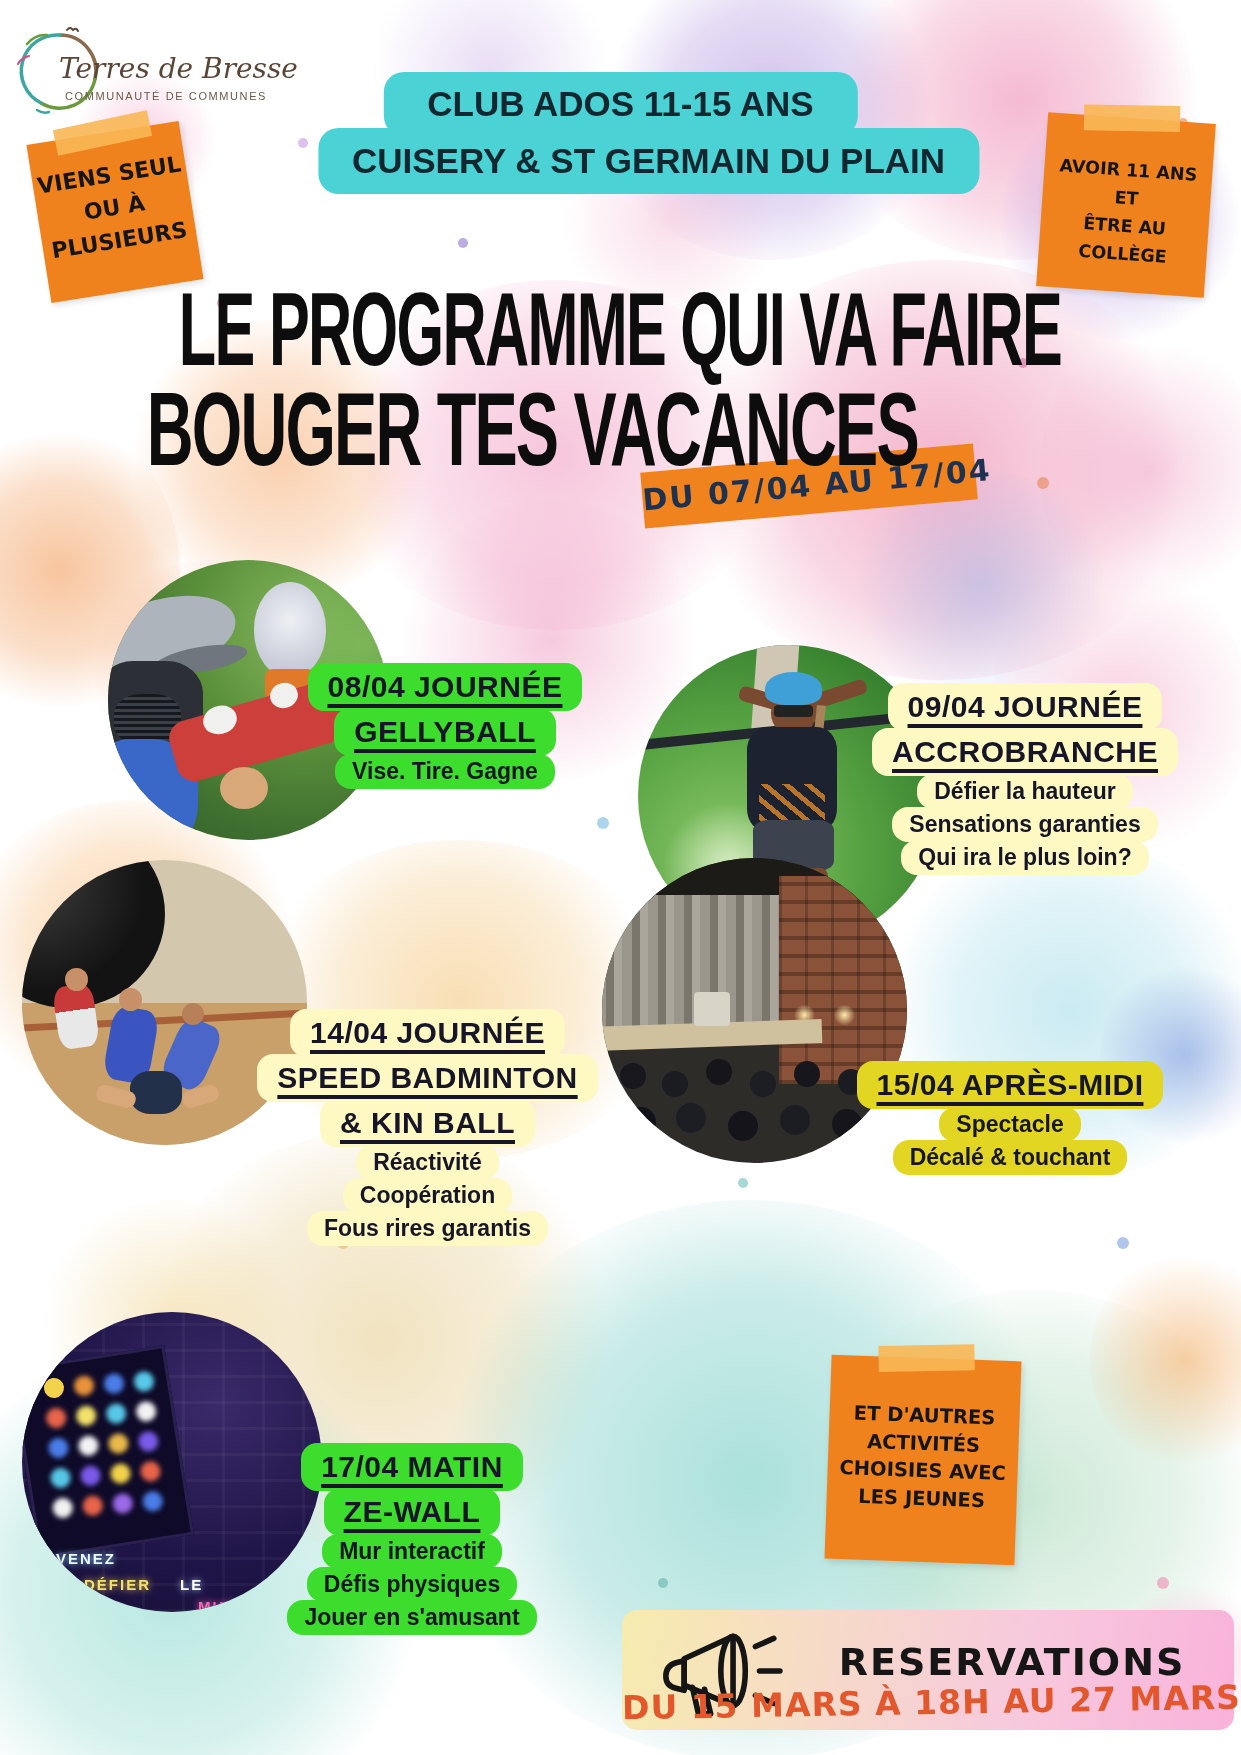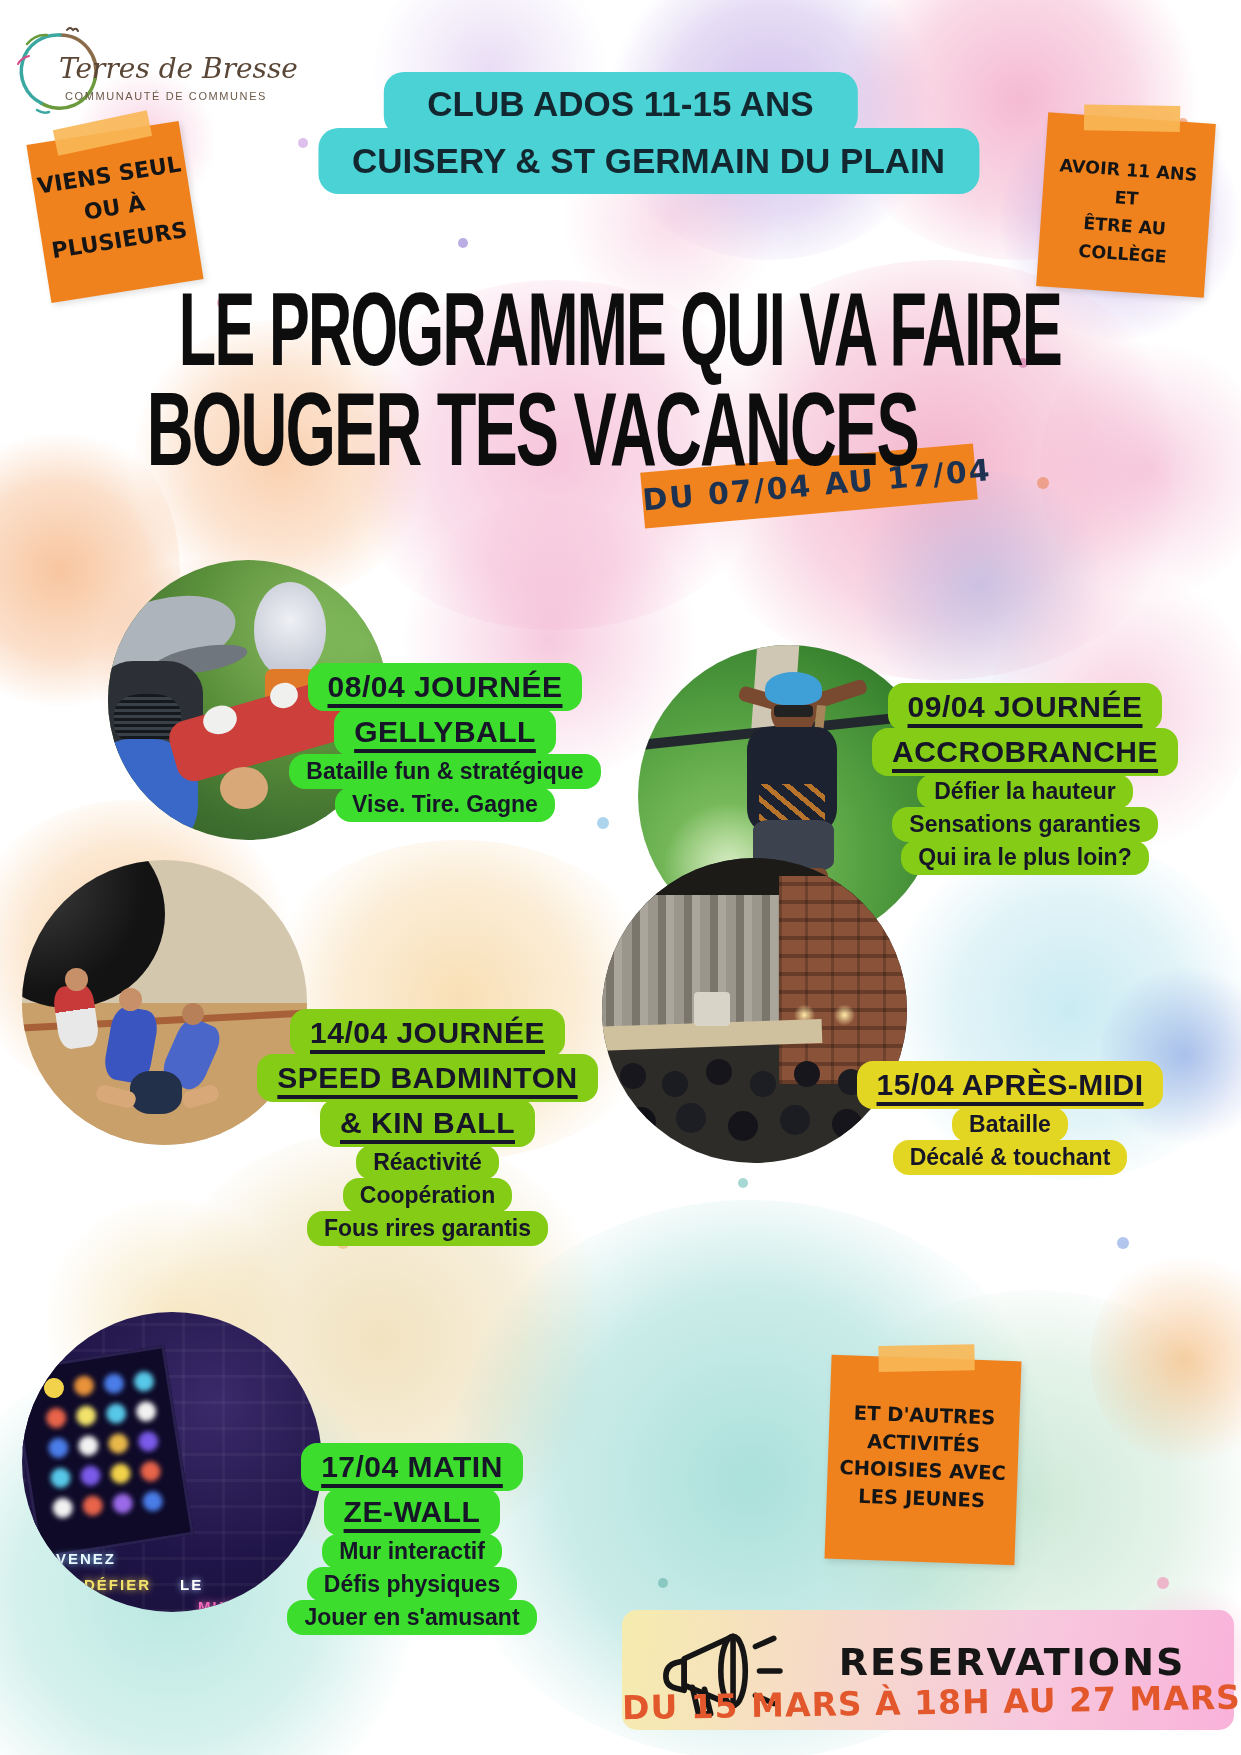--- a/index.html
+++ b/index.html
@@ -81,21 +81,21 @@
     box-shadow:42px 8px 0 0 #1b1b22,86px -4px 0 0 #15151b,130px 8px 0 0 #1d1d24,174px -2px 0 0 #16161c,
     218px 6px 0 0 #1b1b22,8px 46px 0 2px #111118,58px 42px 0 2px #1d1d24,110px 50px 0 2px #14141a,
     162px 44px 0 2px #1c1c23,214px 48px 0 2px #15151b;}
 
   
   .act{position:absolute;display:flex;flex-direction:column;align-items:center;z-index:2;}
   .act-line{white-space:nowrap;border-radius:16px;text-align:center;font-weight:bold;color:#161628;}
   .t{font-size:30px;padding:7px 20px;margin-top:-3px;text-decoration:underline;
      text-decoration-thickness:3.5px;text-underline-offset:7px;letter-spacing:.5px;}
   .b{font-size:23px;padding:4px 17px;margin-top:-2px;}
-  .g{background:#3ddd2d;} .bl{background:#84cc16;} .y{background:#e3d622;}
+  .g{background:#3ddd2d;} .bl{background:#fef9c3;} .y{background:#e3d622;}
   .act-gelly{left:275px;top:666px;width:340px;}
   .act-accro{left:860px;top:686px;width:330px;}
   .act-speed{left:285px;top:1012px;width:285px;}
   .act-theatre{left:845px;top:1064px;width:330px;}
   .act-zewall{left:262px;top:1446px;width:300px;}
 
   
   .resa{position:absolute;left:622px;top:1610px;width:612px;height:120px;border-radius:15px;z-index:2;
         background:linear-gradient(100deg,#f6ecae 0%,#f6d9c9 35%,#f7c9dd 65%,#f9b2da 100%);}
   .resa-title{position:absolute;left:200px;top:30px;width:380px;text-align:center;color:#161616;
@@ -243,21 +243,20 @@
     <i class="led-dot"></i>
     <span class="wall-word" style="left:34px;top:238px;color:#e8f8ff;text-shadow:0 0 7px #8ad8ff;">VENEZ</span>
     <span class="wall-word" style="left:62px;top:264px;color:#f2e26a;text-shadow:0 0 7px #f2d24a;">DÉFIER</span>
     <span class="wall-word" style="left:158px;top:264px;color:#ffffff;text-shadow:0 0 6px #aaccff;">LE</span>
     <span class="wall-word" style="left:176px;top:286px;color:#f26ab8;text-shadow:0 0 7px #f26ab8;">MUR</span>
   </div>
 
   <div class="act act-gelly">
     <div class="act-line t g">08/04 JOURNÉE</div>
     <div class="act-line t g">GELLYBALL</div>
-    <div class="act-line b g">Bataille fun &amp; stratégique</div>
     <div class="act-line b g">Vise. Tire. Gagne</div>
   </div>
 
   <div class="act act-accro">
     <div class="act-line t bl">09/04 JOURNÉE</div>
     <div class="act-line t bl">ACCROBRANCHE</div>
     <div class="act-line b bl">Défier la hauteur</div>
     <div class="act-line b bl">Sensations garanties</div>
     <div class="act-line b bl">Qui ira le plus loin?</div>
   </div>
@@ -266,21 +265,21 @@
     <div class="act-line t bl">14/04 JOURNÉE</div>
     <div class="act-line t bl">SPEED BADMINTON</div>
     <div class="act-line t bl">&amp; KIN BALL</div>
     <div class="act-line b bl">Réactivité</div>
     <div class="act-line b bl">Coopération</div>
     <div class="act-line b bl">Fous rires garantis</div>
   </div>
 
   <div class="act act-theatre">
     <div class="act-line t y">15/04 APRÈS-MIDI</div>
-    <div class="act-line b y">Bataille</div>
+    <div class="act-line b y">Spectacle</div>
     <div class="act-line b y">Décalé &amp; touchant</div>
   </div>
 
   <div class="act act-zewall">
     <div class="act-line t g">17/04 MATIN</div>
     <div class="act-line t g">ZE-WALL</div>
     <div class="act-line b g">Mur interactif</div>
     <div class="act-line b g">Défis physiques</div>
     <div class="act-line b g">Jouer en s'amusant</div>
   </div>

